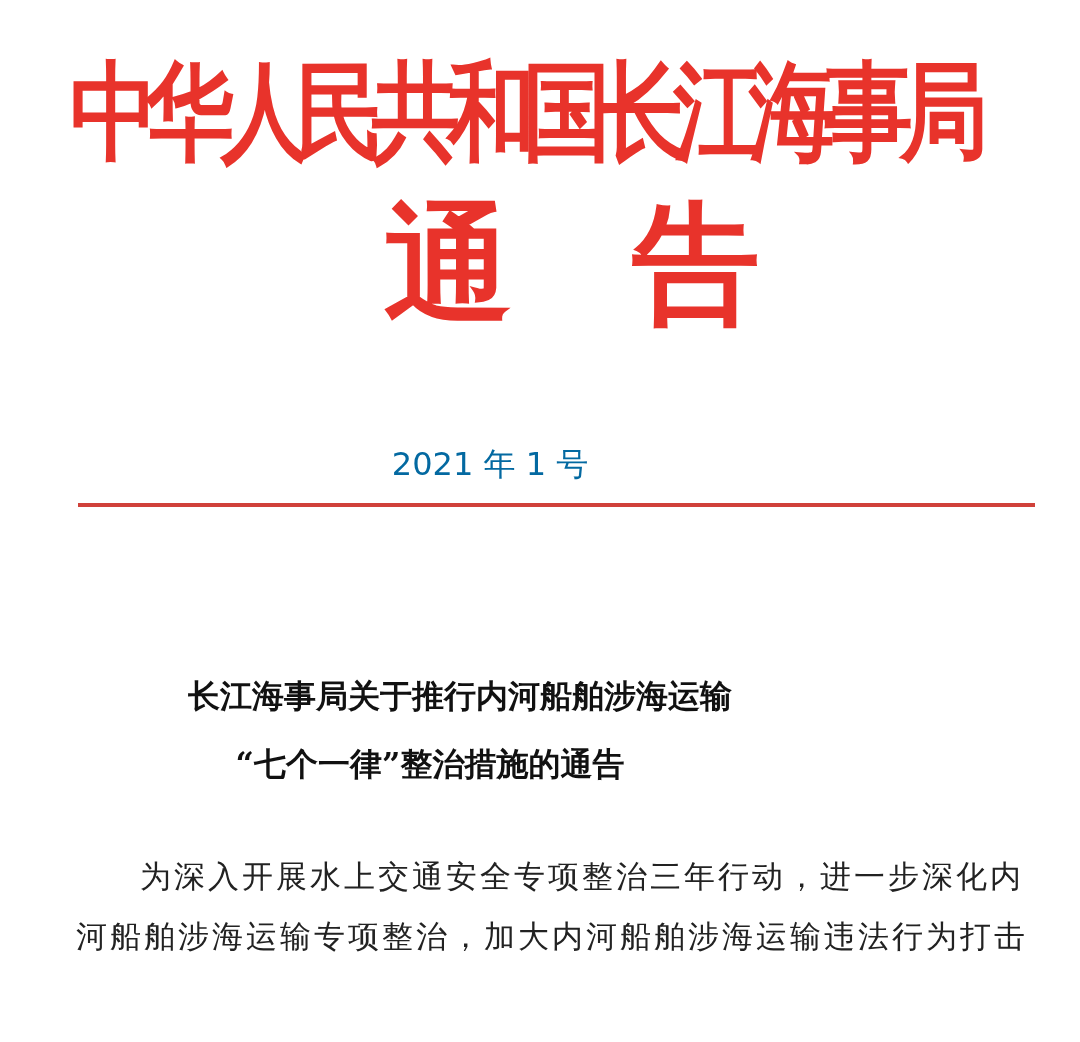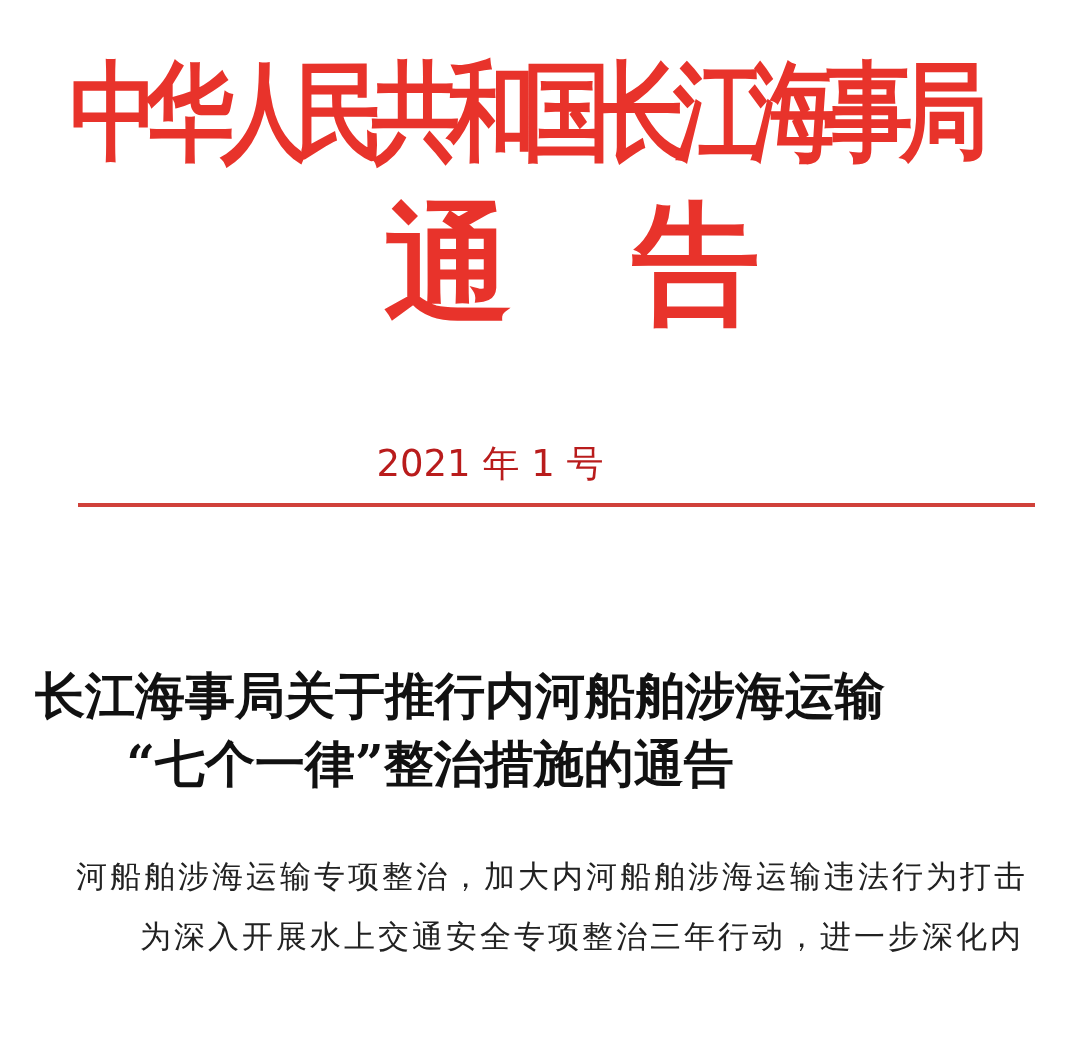--- a/index.html
+++ b/index.html
@@ -49,41 +49,41 @@
   }
   .doc-type .c1 { position: absolute; left: 14px; top: 0; }
   .doc-type .c2 { position: absolute; left: 262px; top: 0; }
   .doc-number {
     position: absolute;
     top: 446px;
     left: 0;
     width: 980px;
     text-align: center;
     font-family: "DejaVu Sans", "Liberation Sans", sans-serif;
-    font-size: 37px;
-    color: #b91c1c;
+    font-size: 32px;
+    color: #0369a1;
     line-height: 36px;
   }
   .red-rule {
     position: absolute;
     top: 503px;
     left: 78px;
     width: 957px;
     height: 4px;
     background: #d0413a;
   }
   .notice-title {
     position: absolute;
     top: 662px;
     left: 0;
     width: 908px;
     text-align: center;
     font-family: "DejaVu Serif", "Liberation Serif", serif;
     font-weight: bold;
-    font-size: 50px;
+    font-size: 32px;
     color: #111111;
   }
   .notice-title .line {
     display: block;
     height: 68px;
     line-height: 68px;
     white-space: nowrap;
   }
   .notice-title .line1 { margin-left: 12px; }
   .notice-title .line2 { margin-left: -48px; }
@@ -120,15 +120,15 @@
 <div class="doc-number">2021 年 1 号</div>
 
 <div class="red-rule"></div>
 
 <div class="notice-title">
   <span class="line line1">长江海事局关于推行内河船舶涉海运输</span>
   <span class="line line2">“七个一律”整治措施的通告</span>
 </div>
 
 <div class="body-text">
+  <span class="p-line indent">为深入开展水上交通安全专项整治三年行动，进一步深化内</span>
   <span class="p-line">河船舶涉海运输专项整治，加大内河船舶涉海运输违法行为打击</span>
-  <span class="p-line indent">为深入开展水上交通安全专项整治三年行动，进一步深化内</span>
 </div>
 
 </body></html>

